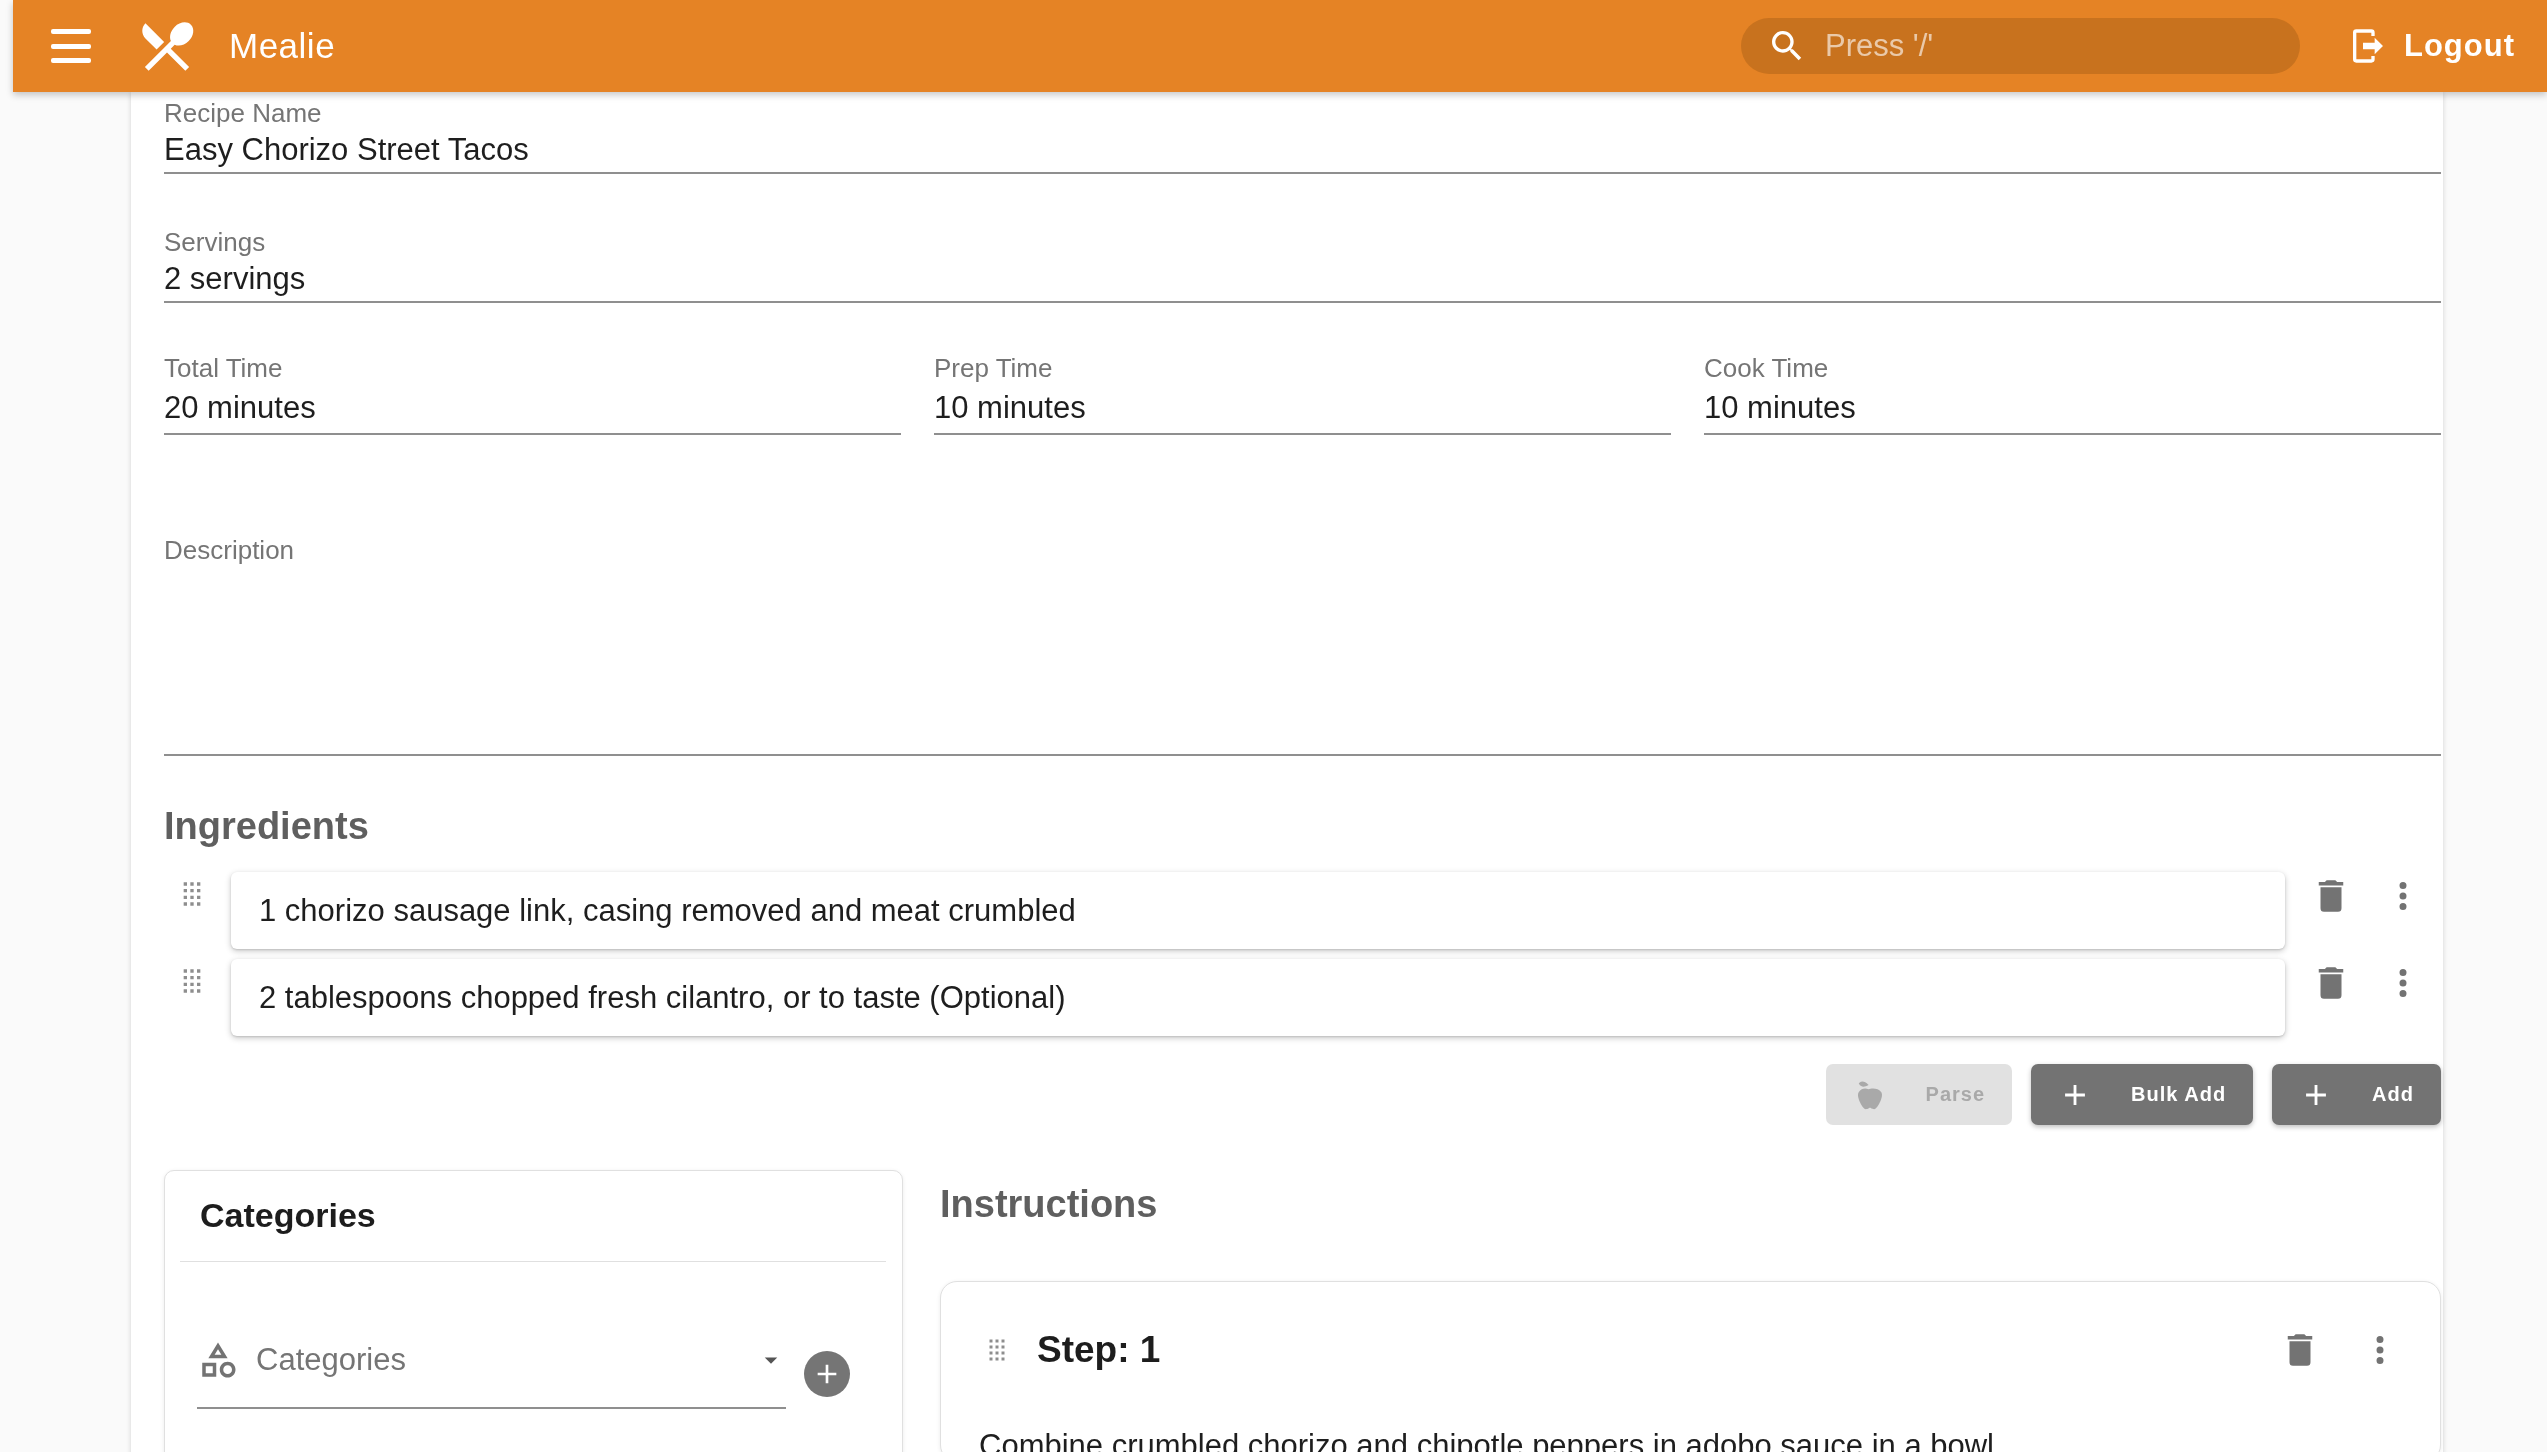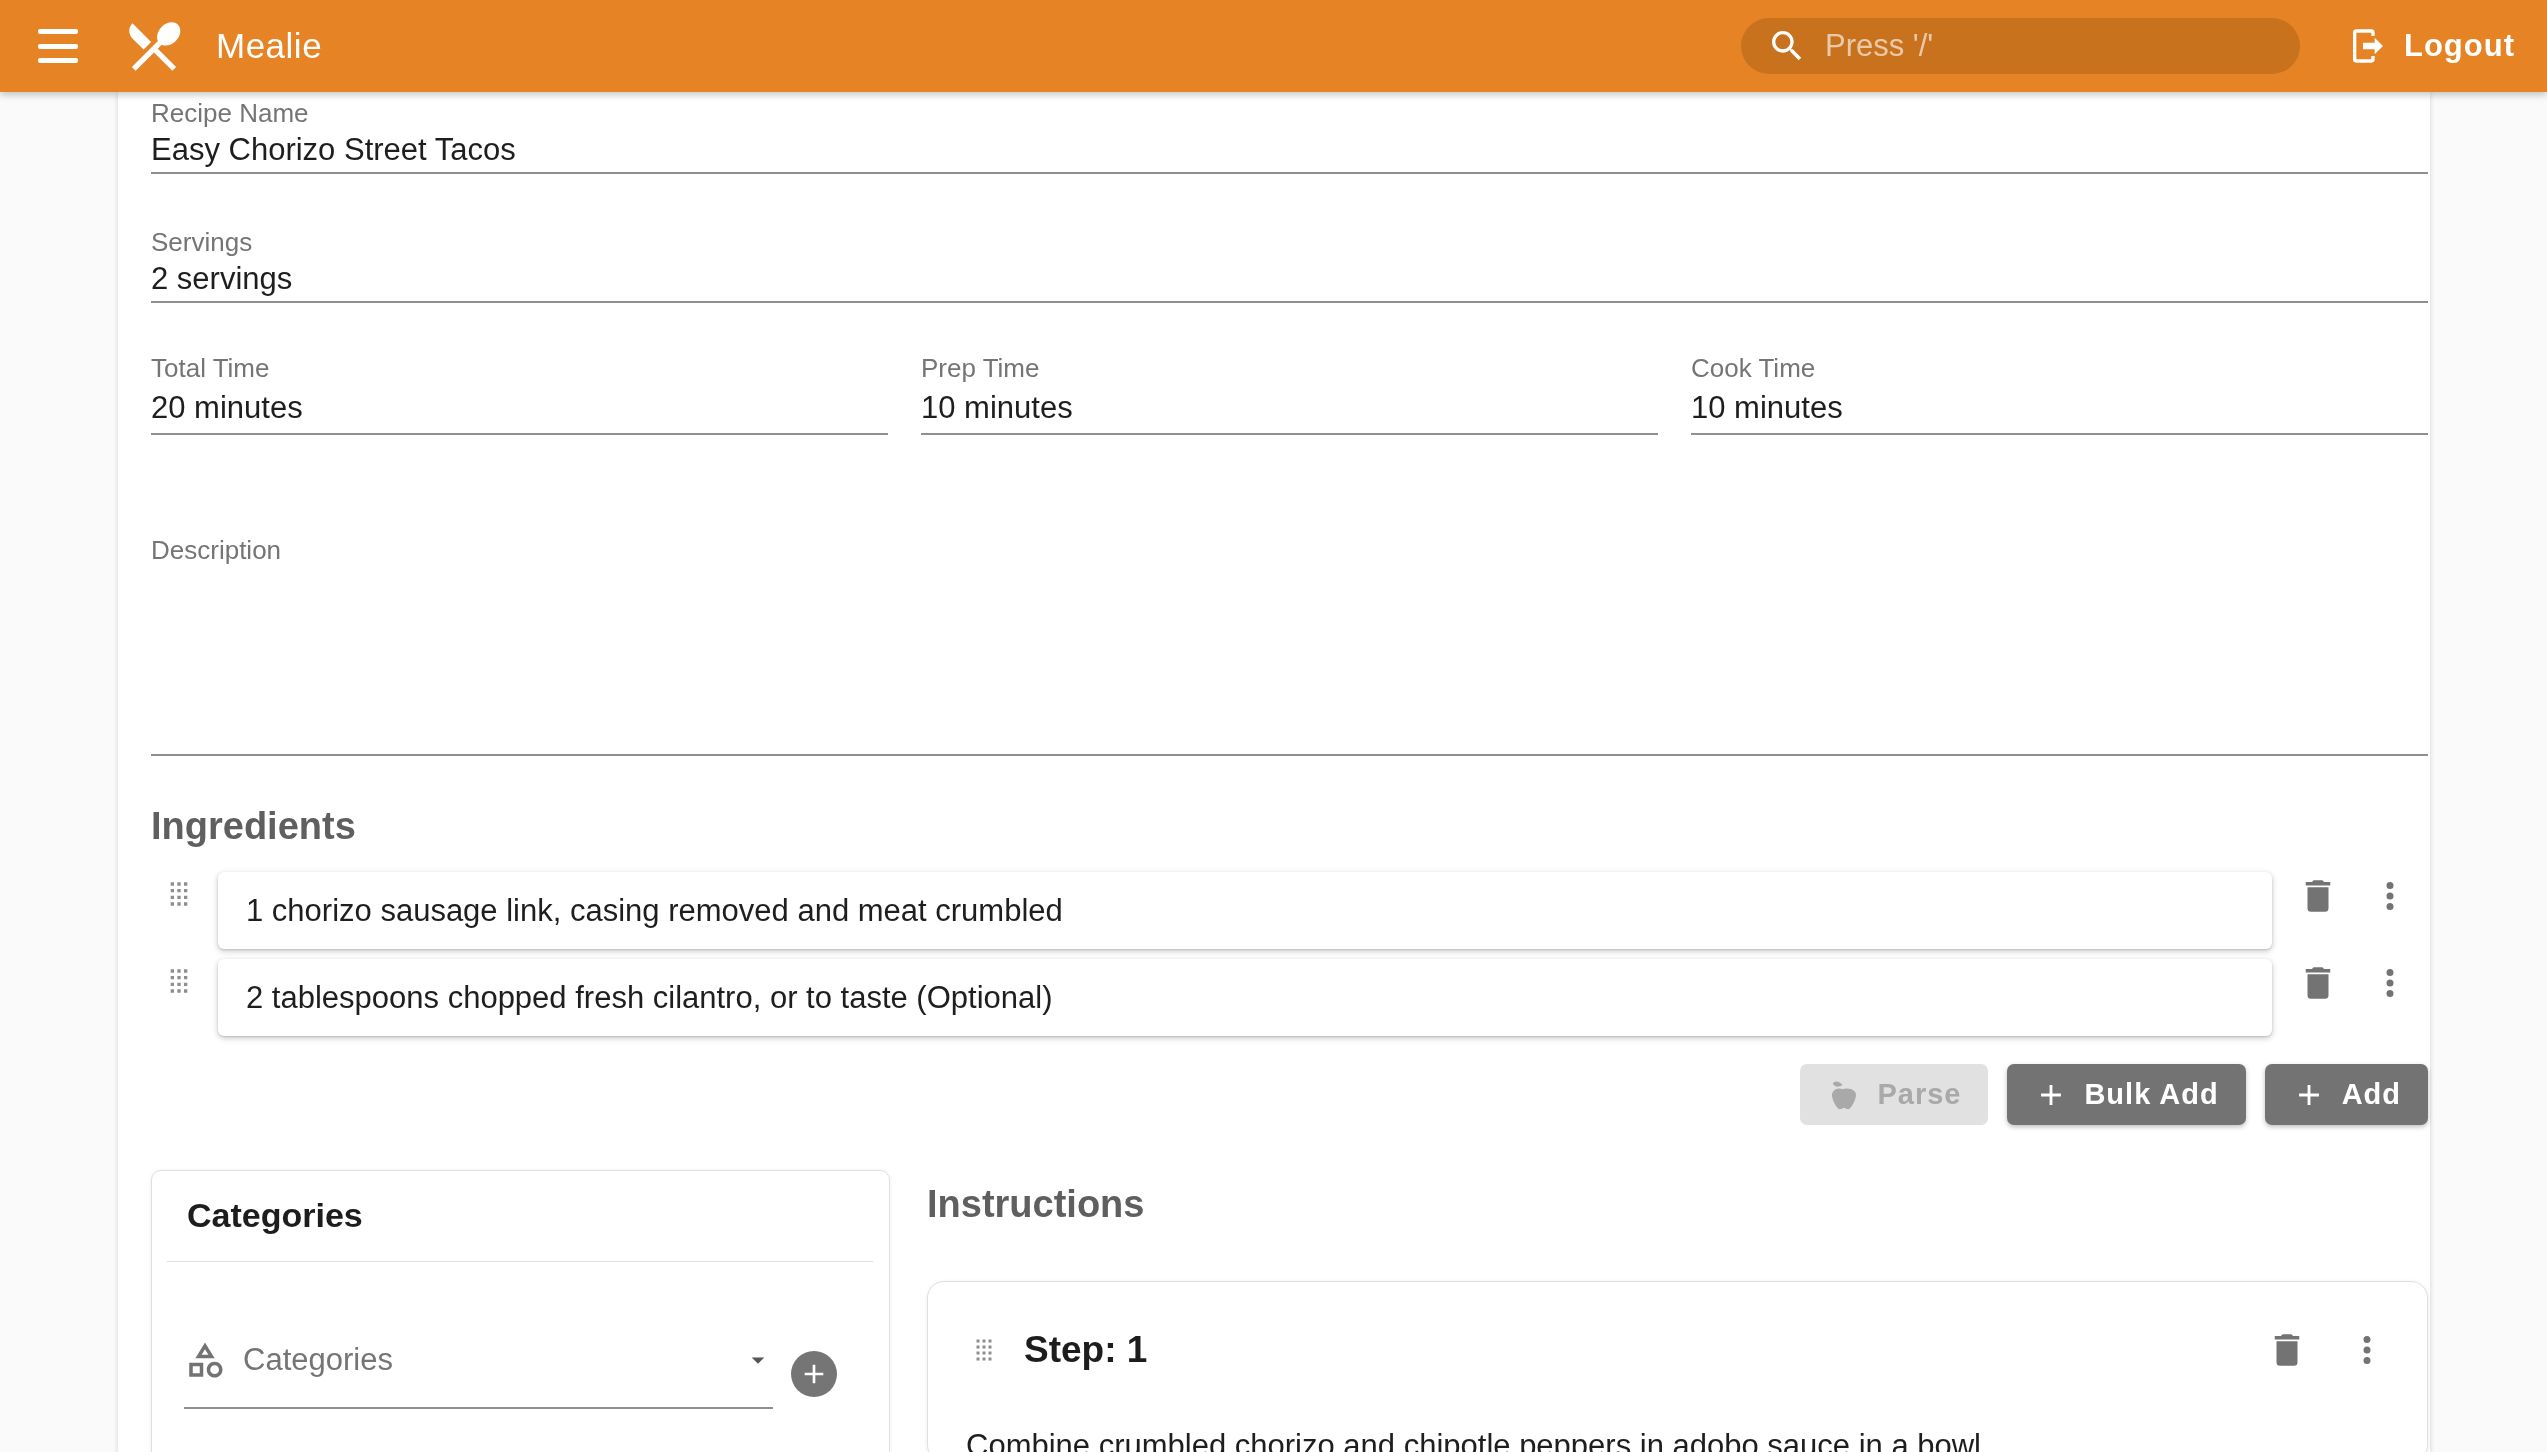--- a/index.html
+++ b/index.html
@@ -3,21 +3,21 @@
 <meta charset="utf-8">
 <style>
   * { box-sizing: border-box; margin: 0; padding: 0; }
   html,body { width:2547px; height:1453px; }
   body {
     font-family: "Liberation Sans", "DejaVu Sans", sans-serif;
     background:#FAFAFA;
     overflow:hidden;
     color:#1E1E1E;
   }
-  .screen { position:relative; width:2547px; height:1453px; overflow:hidden; }
+  .screen { position:relative; width:2547px; height:1453px; overflow:hidden;padding-left:13px; }
 
   
   .appbar {
     position:relative; z-index:10;
     height:92px; background:#E58325;
     display:flex; align-items:center;
     padding:0 18px 0 38px;
     box-shadow:0 3px 7px rgba(0,0,0,0.22);
     color:#fff;
   }
@@ -94,22 +94,23 @@
   .icon-btn { width:48px; height:48px; border:none; background:transparent; color:#737373; cursor:pointer; display:flex; align-items:center; justify-content:center; padding:0; }
   .icon-btn svg { width:42px; height:42px; fill:currentColor; }
   .ing-row .trash { margin-left:22px; }
   .ing-row .kebab { margin-left:24px; margin-right:14px; }
 
   
   .btn-row { margin-top:28px; display:flex; justify-content:flex-end; gap:19px; }
   .btn {
     height:61px; border:none; border-radius:7px;
     display:flex; align-items:center; padding:0 27px;
-    font-family:inherit; font-size:29px; font-weight:bold; letter-spacing:1px;
+    font-family:inherit; font-size:20px; font-weight:bold; letter-spacing:1px;
     cursor:pointer;
+    gap:23px;
   }
   .btn svg { width:34px; height:34px; fill:currentColor; margin-right:16px; }
   .btn-disabled { background:#E1E1E1; color:#A9A9A9; cursor:default; }
   .btn-green { background:#737373; color:#fff; box-shadow:0 2px 5px rgba(0,0,0,0.25); }
 
   
   .bottom { margin-top:45px; display:flex; align-items:flex-start; }
 
   .cat-card {
     width:739px; flex:none; height:344px;

